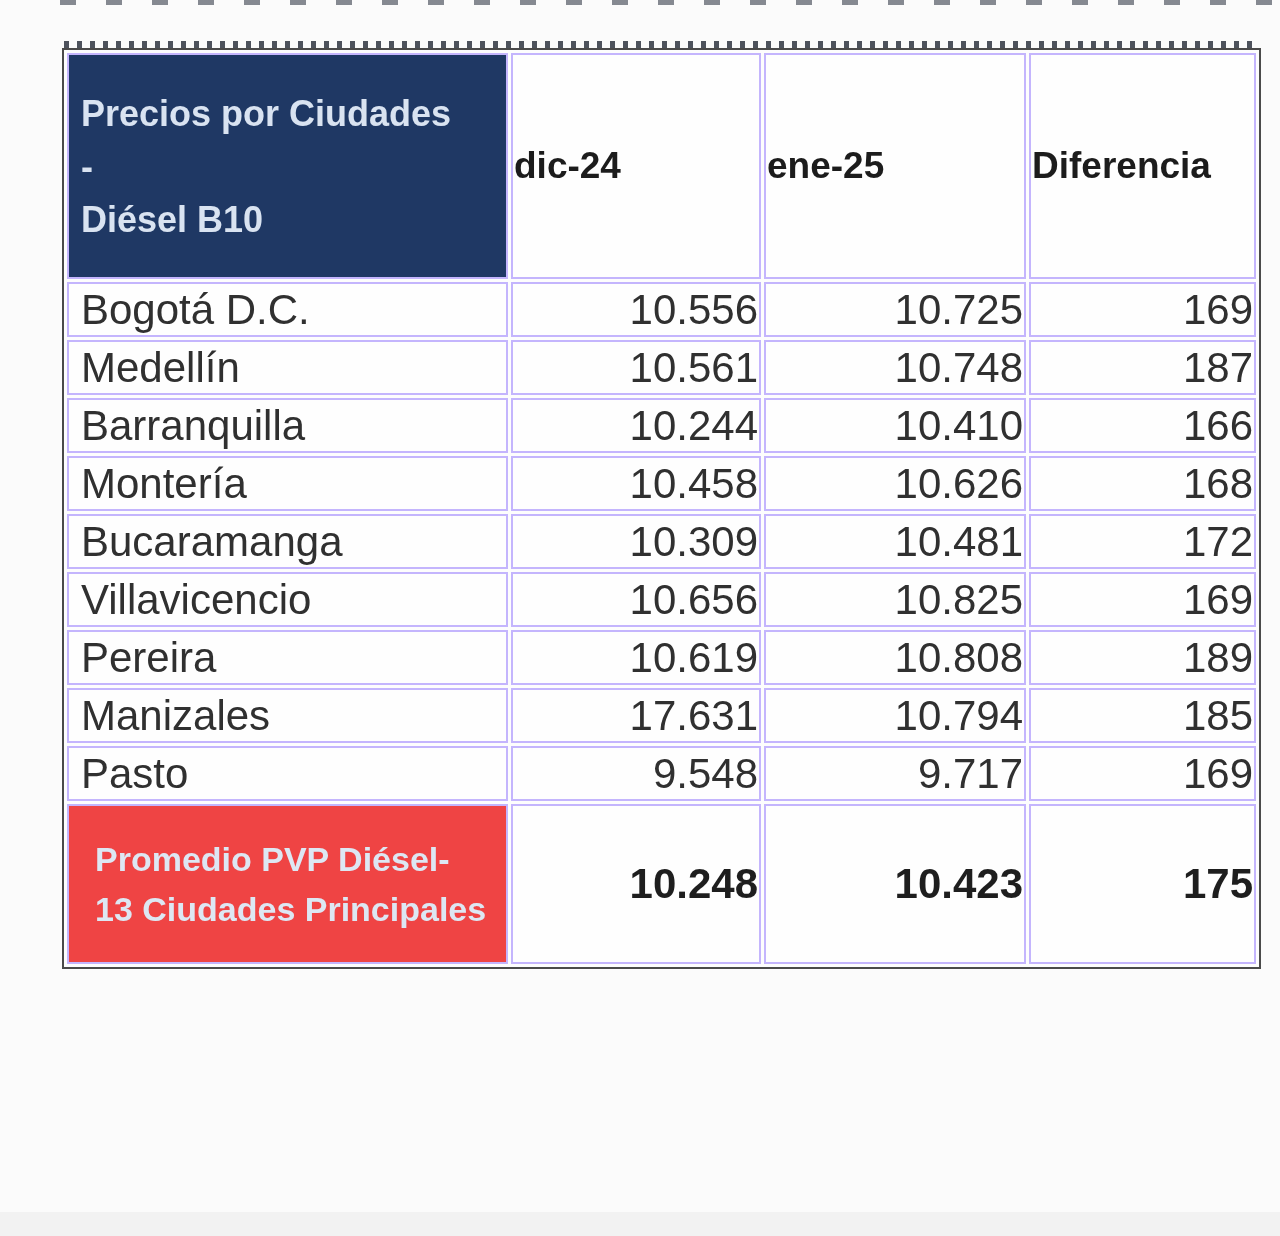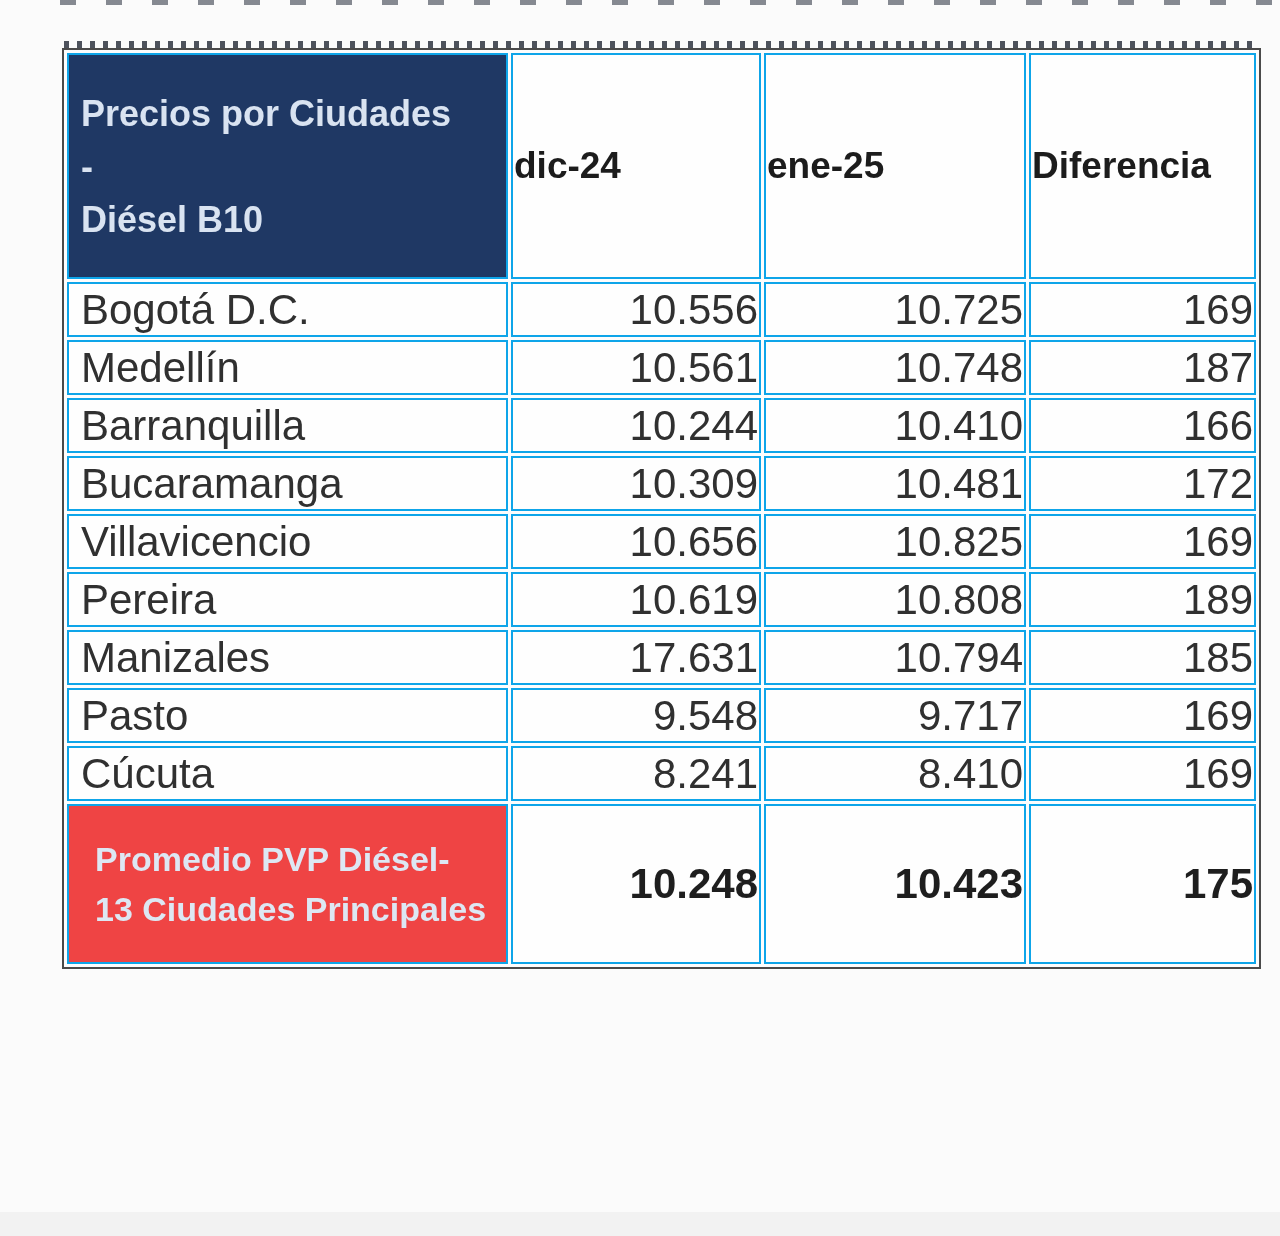--- a/index.html
+++ b/index.html
@@ -53,21 +53,21 @@
   table.price-table {
     border-collapse: separate;
     border-spacing: 3px;
     table-layout: fixed;
     width: 1196px;
     background: #fdfdfd;
     border: 2px solid #4a4a4a;
   }
   td {
     box-sizing: border-box;
-    border: 2px solid #0ea5e9;
+    border: 2px solid #c4b5fd;
     background: #fefefe;
     overflow: hidden;
     vertical-align: middle;
   }
   td.hdr-title {
     background: #1f3864;
     color: #d9e3f1;
     font-weight: bold;
     font-size: 36px;
     line-height: 53px;
@@ -151,20 +151,26 @@
         <td class="num">10.748</td>
         <td class="num">187</td>
       </tr>
       <tr>
         <td class="city">Barranquilla</td>
         <td class="num">10.244</td>
         <td class="num">10.410</td>
         <td class="num">166</td>
       </tr>
       <tr>
+        <td class="city">Montería</td>
+        <td class="num">10.458</td>
+        <td class="num">10.626</td>
+        <td class="num">168</td>
+      </tr>
+      <tr>
         <td class="city">Bucaramanga</td>
         <td class="num">10.309</td>
         <td class="num">10.481</td>
         <td class="num">172</td>
       </tr>
       <tr>
         <td class="city">Villavicencio</td>
         <td class="num">10.656</td>
         <td class="num">10.825</td>
         <td class="num">169</td>
@@ -178,26 +184,20 @@
       <tr>
         <td class="city">Manizales</td>
         <td class="num">17.631</td>
         <td class="num">10.794</td>
         <td class="num">185</td>
       </tr>
       <tr>
         <td class="city">Pasto</td>
         <td class="num">9.548</td>
         <td class="num">9.717</td>
-        <td class="num">169</td>
-      </tr>
-      <tr>
-        <td class="city">Cúcuta</td>
-        <td class="num">8.241</td>
-        <td class="num">8.410</td>
         <td class="num">169</td>
       </tr>
 
       <tr>
         <td class="foot-label">
           <div>Promedio PVP Diésel-</div>
           <div>13 Ciudades Principales</div>
         </td>
         <td class="foot-num">10.248</td>
         <td class="foot-num">10.423</td>

